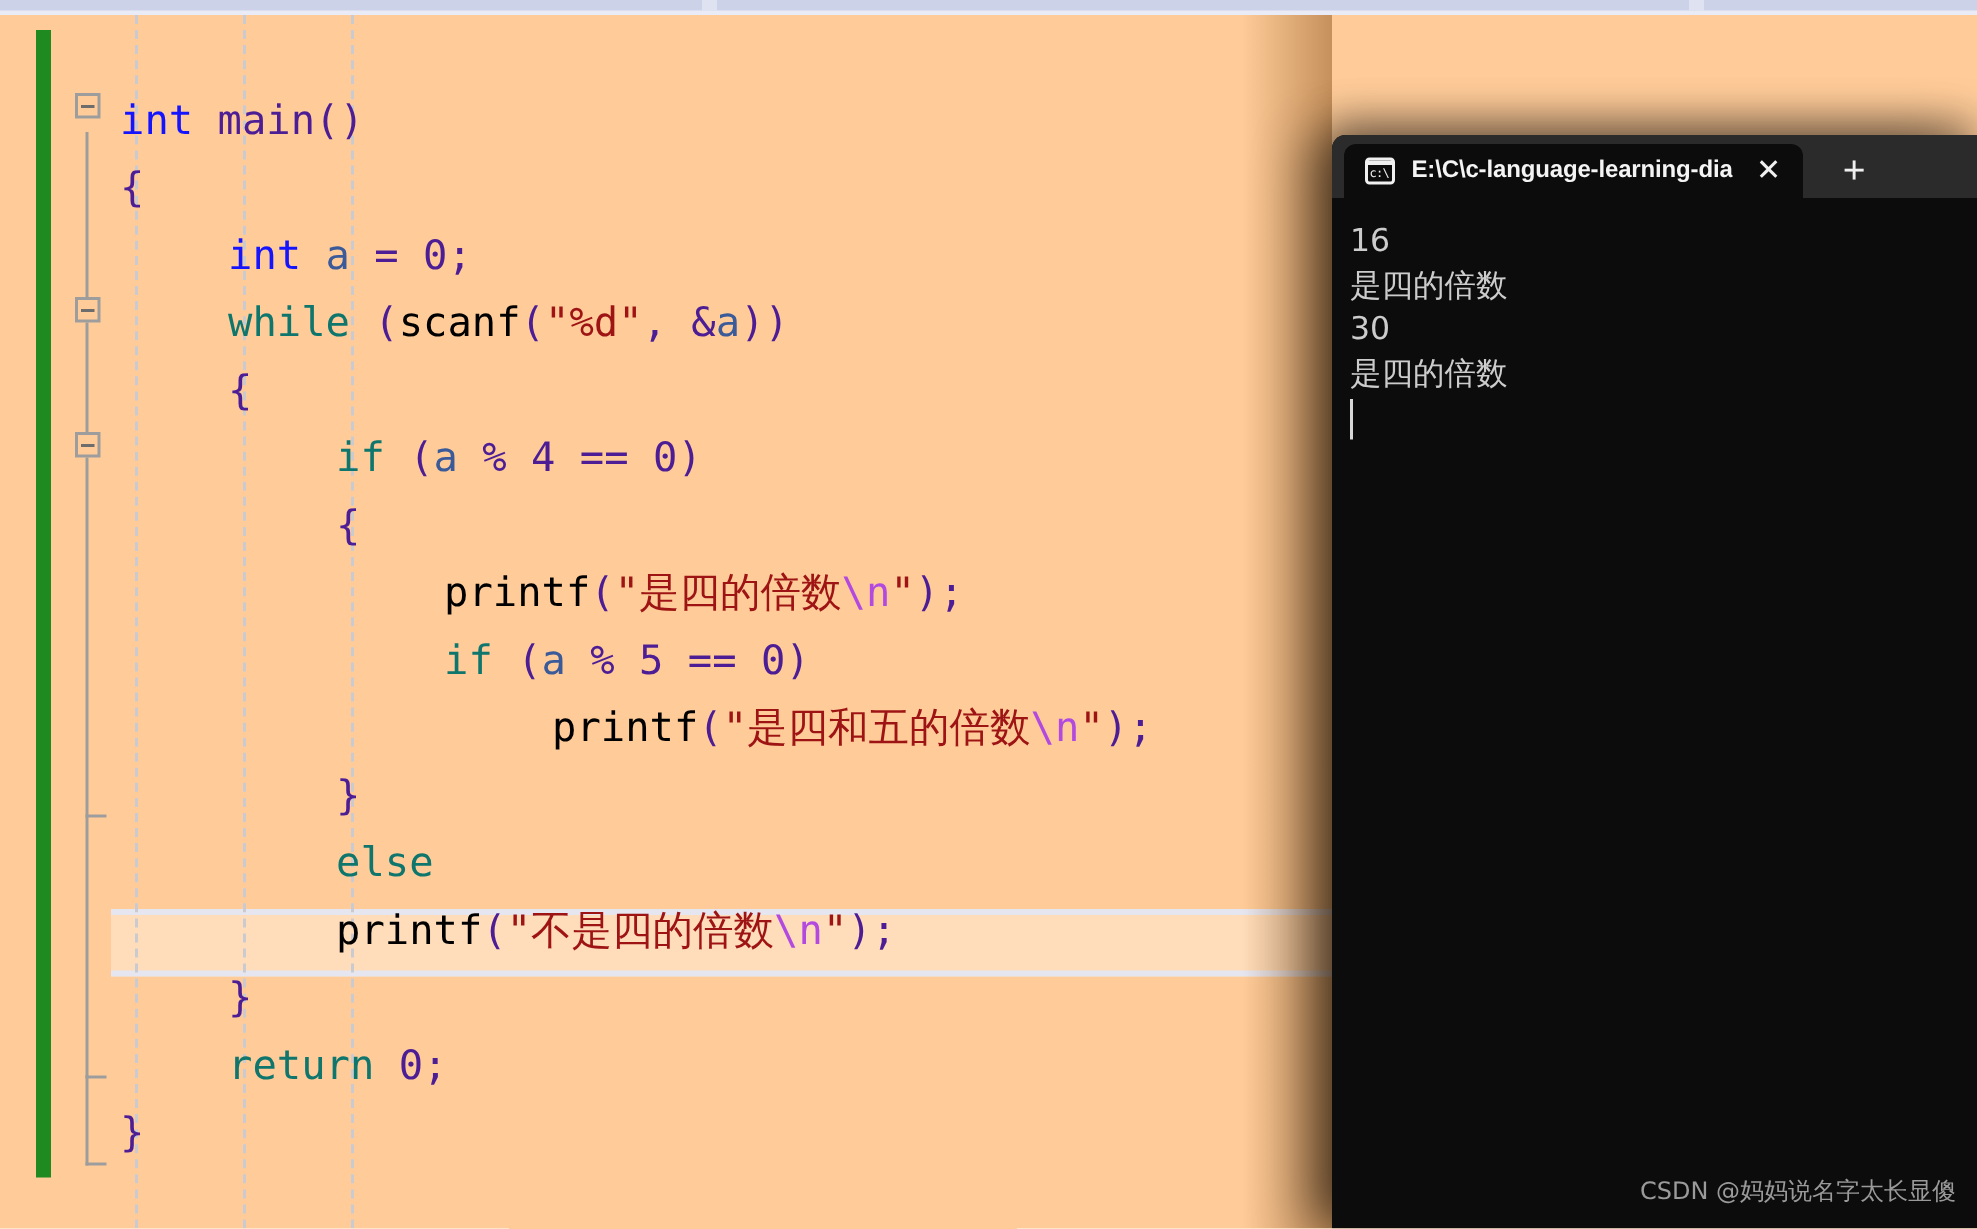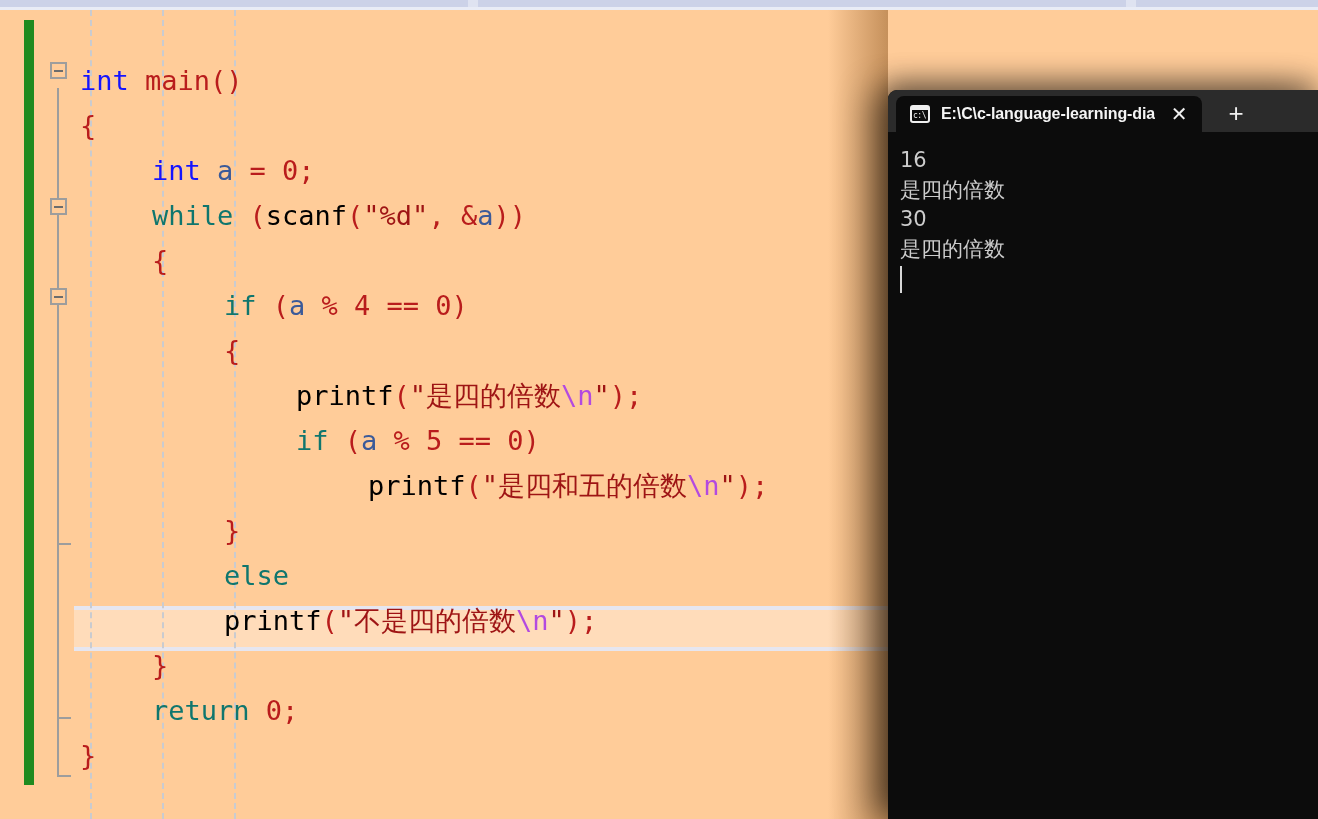--- a/index.html
+++ b/index.html
@@ -144,21 +144,21 @@
     position: absolute;
     left: 80px;
     white-space: pre;
   }
   .tk-kw      { color: #0f766e; }   
   .tk-type    { color: #1414ff; }   
   .tk-fn      { color: #000000; }   
   .tk-str     { color: #9e1414; }   
   .tk-esc     { color: #b34ae0; }   
   .tk-var     { color: #3b5a99; }   
-  .tk-plain   { color: #b91c1c; }
+  .tk-plain   { color: #4c1d95; }
 
   
   .edge-shade {
     position: absolute;
     right: 430px;
     top: 0;
     width: 60px;
     height: 809px;
     background: linear-gradient(to right, rgba(180,120,60,0) 0%, rgba(150,95,40,0.55) 100%);
     z-index: 7;
@@ -345,15 +345,16 @@
     </div>
 
     <div class="console-body">
       <div class="console-line">16</div>
       <div class="console-line">是四的倍数</div>
       <div class="console-line">30</div>
       <div class="console-line">是四的倍数</div>
       <div class="console-cursor"></div>
     </div>
 
+    <div class="watermark">CSDN @妈妈说名字太长显傻</div>
   </div>
 
 </div>
 
 </body></html>

